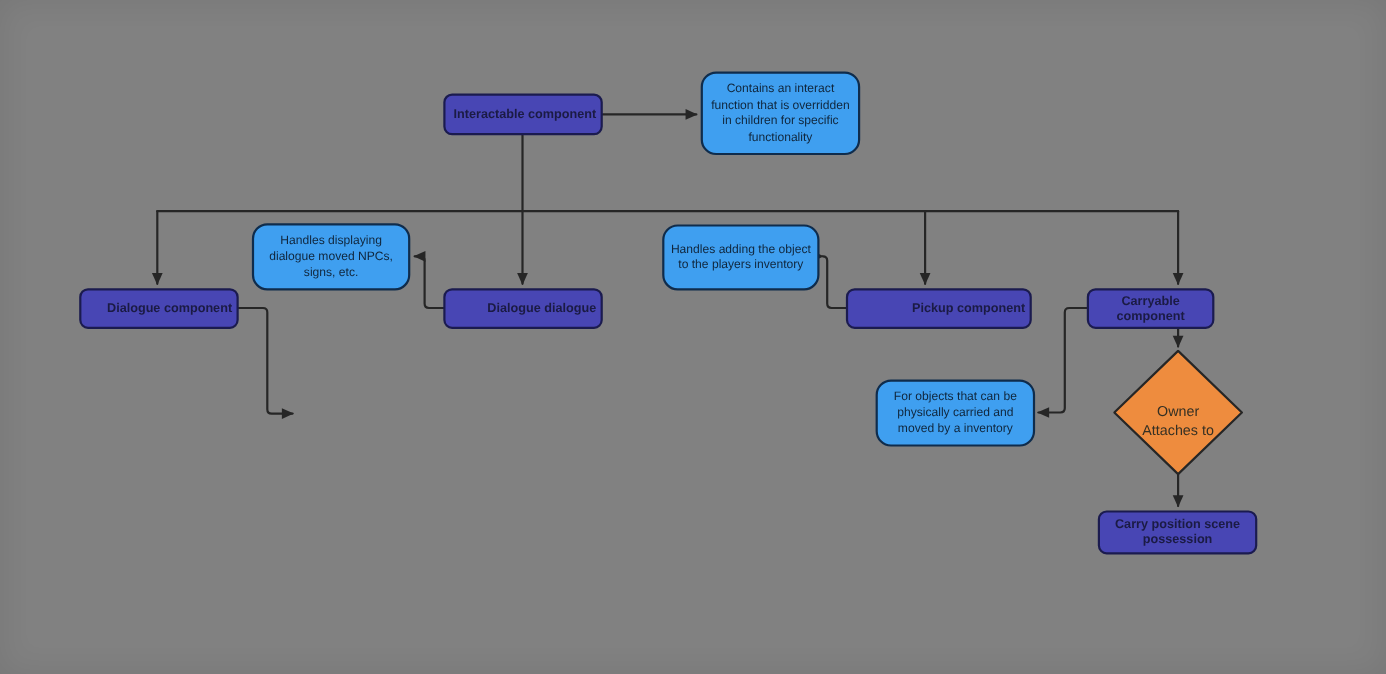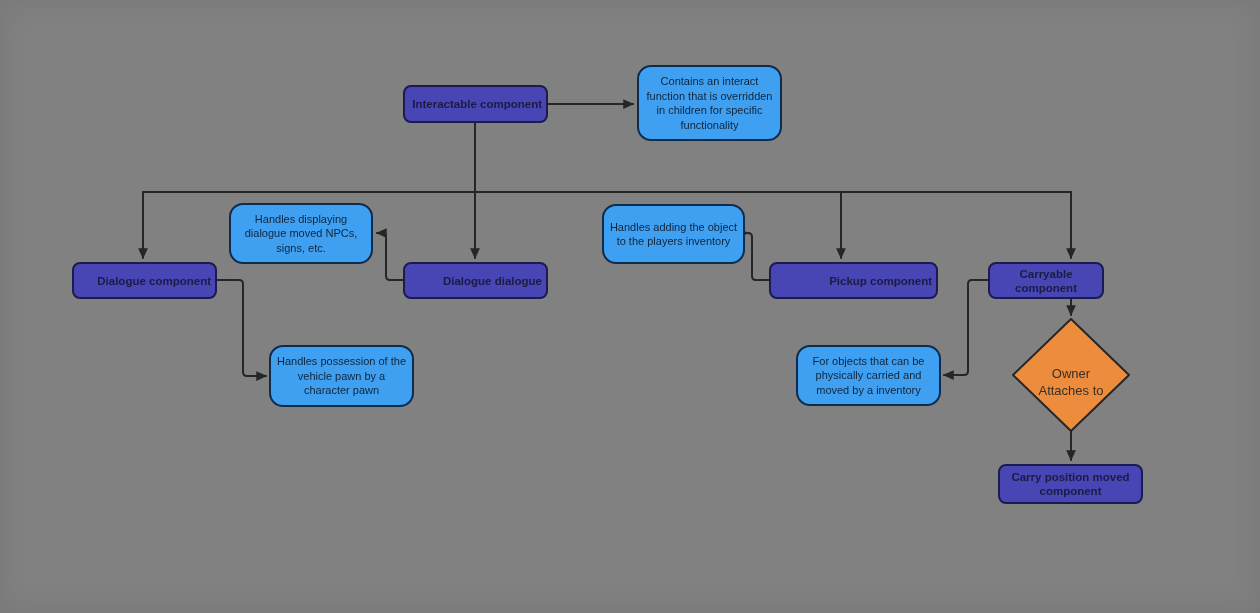--- a/index.html
+++ b/index.html
@@ -137,32 +137,29 @@
   </div>
 
   <div class="node component" style="left:769px;top:262px;width:169px;height:37px">
     <span class="label">Pickup component</span>
   </div>
 
   <div class="node component" style="left:988px;top:262px;width:116px;height:37px">
     <span class="label">Carryable component</span>
   </div>
 
-  <div class="node note" style="left:269px;top:345px;width:145px;height:62px">
-    <span class="label">Handles possession of the vehicle pawn by a character pawn</span>
-  </div>
 
   <div class="node note" style="left:796px;top:345px;width:145px;height:61px">
     <span class="label">For objects that can be physically carried and moved by a inventory</span>
   </div>
 
   <div class="node decision" style="left:1012px;top:318px;width:118px;height:114px">
     <svg class="shape" viewBox="0 0 118 114">
       <polygon points="59,1 117,57 59,113 1,57" fill="#ee8c3e"></polygon>
     </svg>
     <span class="label">Owner Attaches to</span>
   </div>
 
   <div class="node component" style="left:998px;top:464px;width:145px;height:40px">
-    <span class="label">Carry position moved component</span>
+    <span class="label">Carry position scene possession</span>
   </div>
 
 </div>
 
 </body></html>

